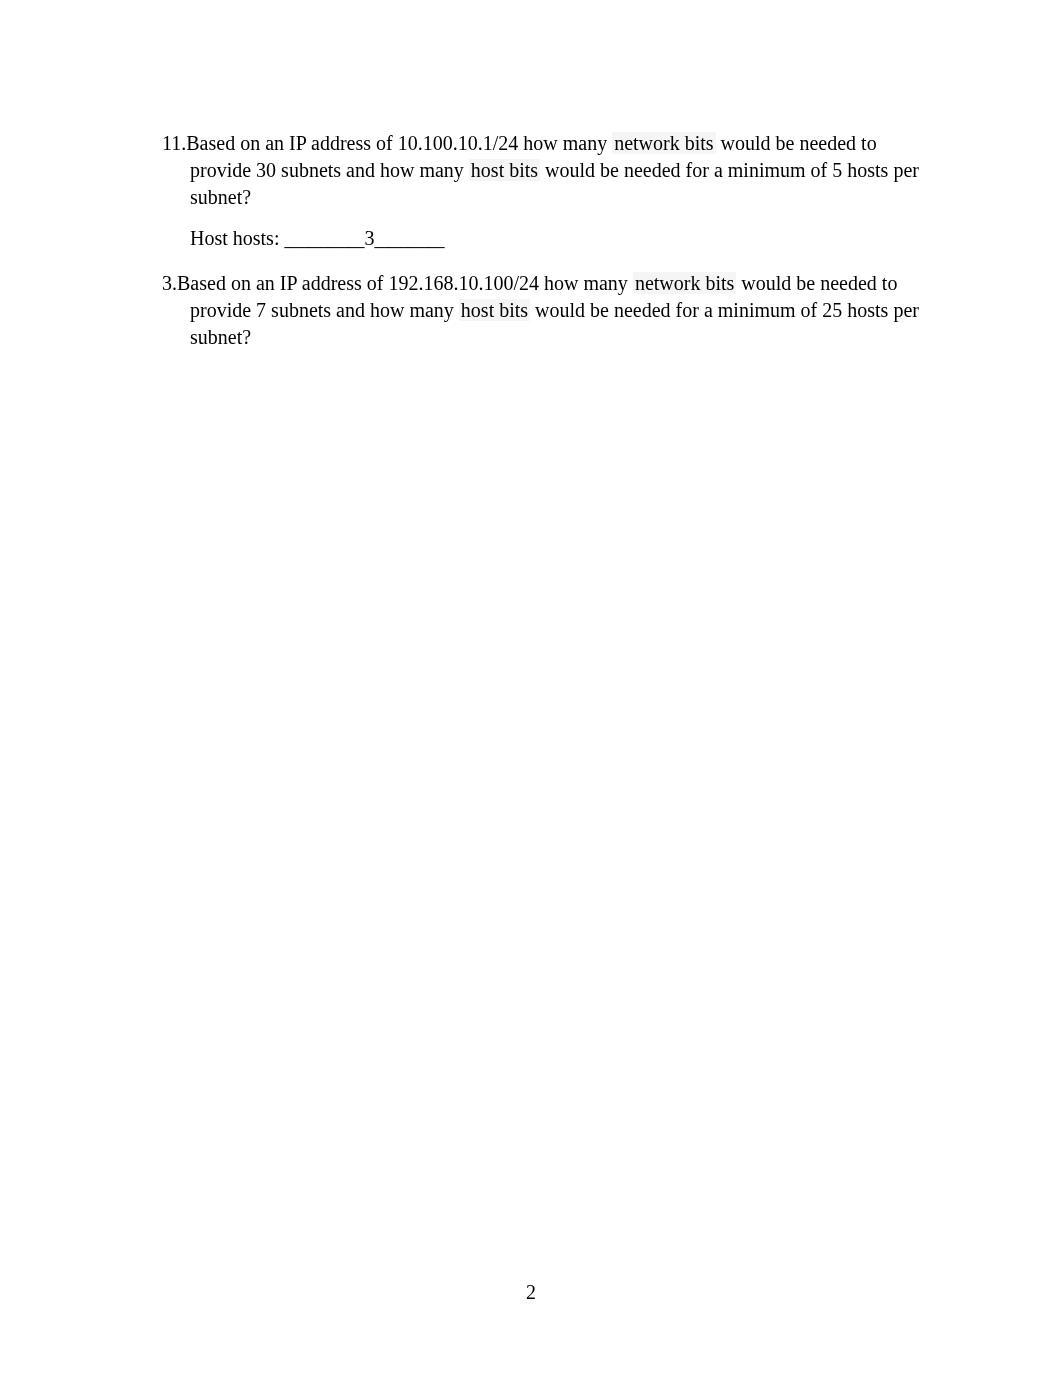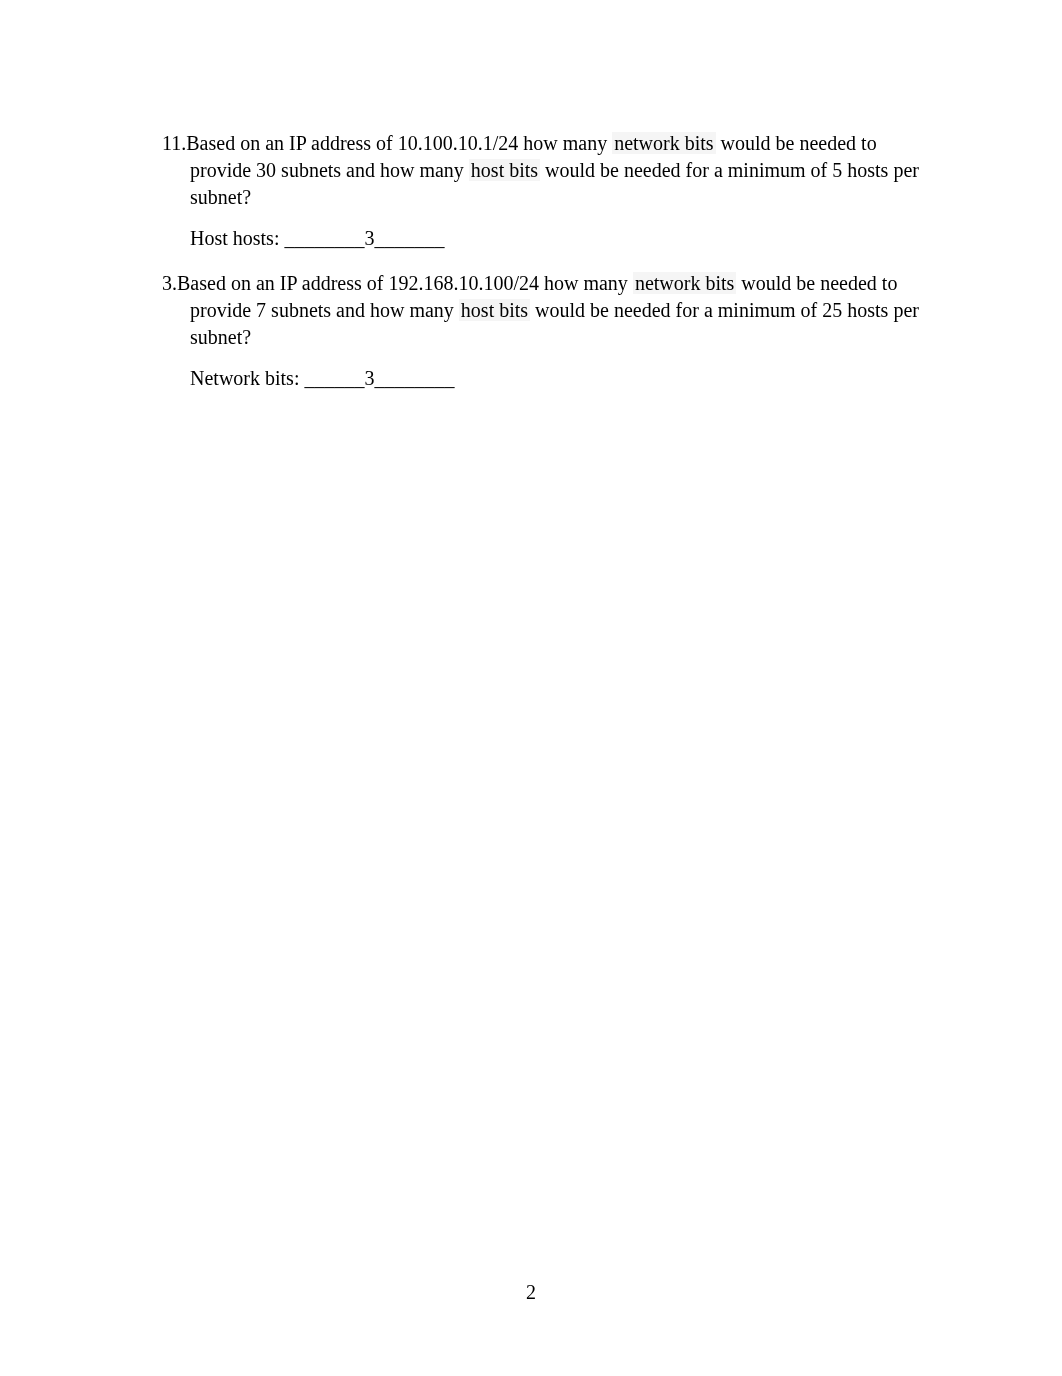--- a/index.html
+++ b/index.html
@@ -56,18 +56,15 @@
   </p>
   <p class="answer-line">
     <span>Host hosts: ________</span><span>3</span><span>_______</span>
   </p>
 </div>
 
 <div class="question">
   <p class="q-text">
     <span class="num-part">3.</span><span class="qt-part">Based on an IP address of 192.168.10.100/24 how many </span><span class="highlighted">network bits</span><span class="qt-part"> would be needed to provide 7 subnets and how many </span><span class="highlighted">host bits</span><span class="qt-part"> would be needed for a minimum of 25 hosts per subnet?</span>
   </p>
-  <p class="answer-line">
-    <span>Network bits: ______</span><span>3</span><span>________</span>
-  </p>
 </div>
 
 <div class="page-number">2</div>
 
 </body></html>

